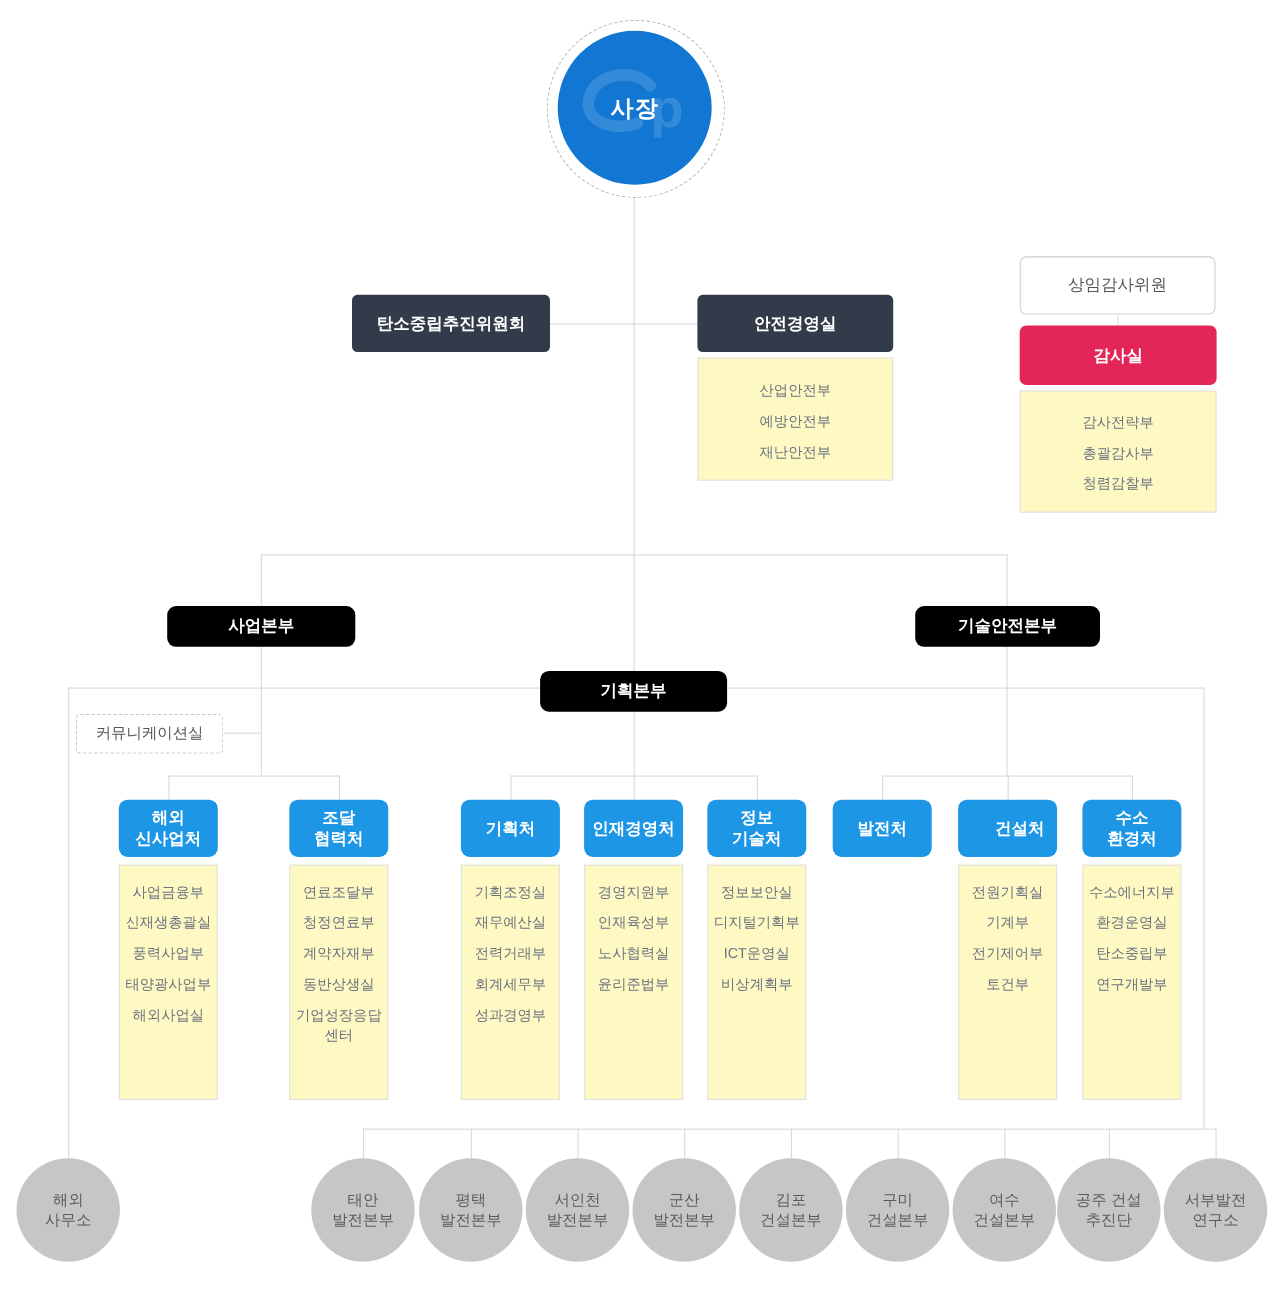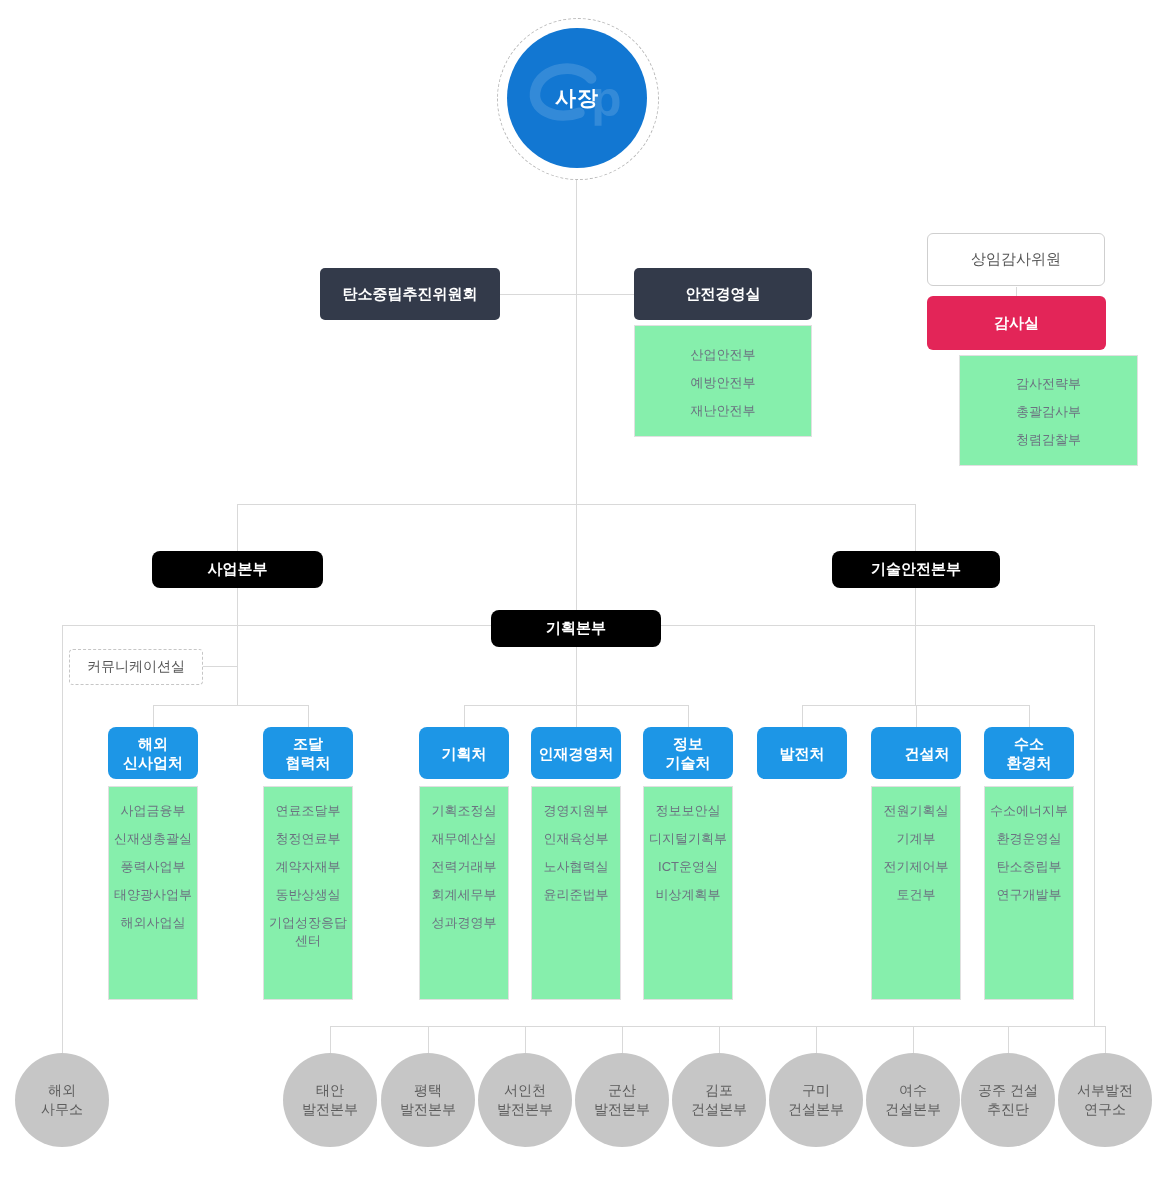--- a/index.html
+++ b/index.html
@@ -10,21 +10,21 @@
   .node{position:absolute;display:flex;flex-direction:column;align-items:center;justify-content:center;text-align:center;box-sizing:border-box;}
   .ring{position:absolute;border:1px dashed #b9b9b9;border-radius:50%;}
   .circle-ceo{background:#1277d2;border-radius:50%;color:#fff;font-size:21px;font-weight:bold;letter-spacing:1px;}
   .circle-ceo .wm{position:absolute;left:50%;top:50%;transform:translate(-50%,-54%);pointer-events:none;}
   .box-dark{background:#333a4a;border-radius:5px;color:#fff;font-size:15px;font-weight:bold;}
   .box-navy{background:#000000;border-radius:8px;color:#fff;font-size:15px;font-weight:bold;}
   .box-blue{background:#1d96e6;border-radius:8px;color:#fff;font-size:15px;font-weight:bold;line-height:19px;}
   .box-pink{background:#e32558;border-radius:6px;color:#fff;font-size:15px;font-weight:bold;}
   .box-plain{background:#fff;border:1px solid #cfcfcf;border-radius:6px;color:#555;font-size:15px;}
   .box-dashed{background:#fff;border:1px dashed #c6c6c6;border-radius:4px;color:#555;font-size:14px;}
-  .list-box{position:absolute;background:#86efac;border:1px solid #e0e0e0;box-sizing:border-box;}
+  .list-box{position:absolute;background:#fef9c3;border:1px solid #e0e0e0;box-sizing:border-box;}
   .list-box ul{list-style:none;margin:0;padding:0;text-align:center;color:#6b7280;font-size:13px;}
   .list-box li{padding:5px 4px;line-height:18px;}
   .pad-t15 ul{padding-top:15px;}
   .pad-t14 ul{padding-top:14px;}
   .pad-t10 ul{padding-top:10px;}
   .circle-gray{background:#c6c6c6;border-radius:50%;color:#5c5c5c;font-size:14px;line-height:19px;}
 </style>
 </head>
 <body>
 
@@ -90,21 +90,21 @@
       <li>재난안전부</li>
     </ul>
   </div>
 
   <div class="node box-plain" style="left:927px;top:233px;width:178px;height:53px;">
     <span>상임감사위원</span>
   </div>
   <div class="node box-pink hatch" style="left:927px;top:296px;width:179px;height:54px;">
     <span>감사실</span>
   </div>
-  <div class="list-box pad-t14" style="left:927px;top:355px;width:179px;height:111px;margin-left:32px;">
+  <div class="list-box pad-t14" style="left:927px;top:355px;width:179px;height:111px;">
     <ul>
       <li>감사전략부</li>
       <li>총괄감사부</li>
       <li>청렴감찰부</li>
     </ul>
   </div>
 
   <div class="node box-navy hatch" style="left:152px;top:551px;width:171px;height:37px;">
     <span>사업본부</span>
   </div>

